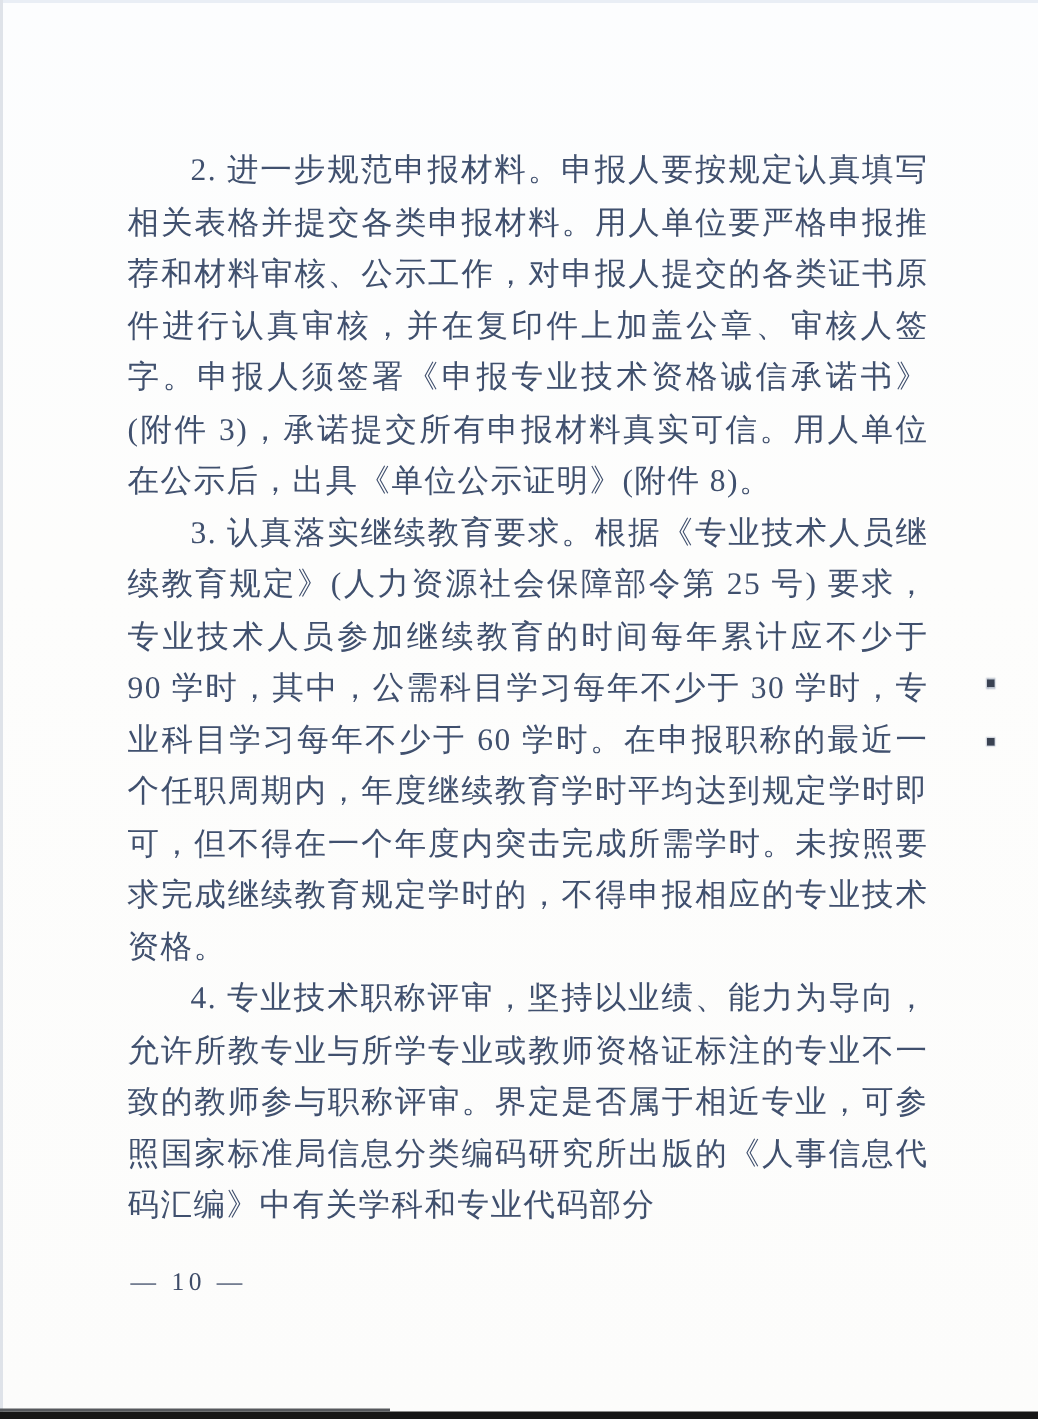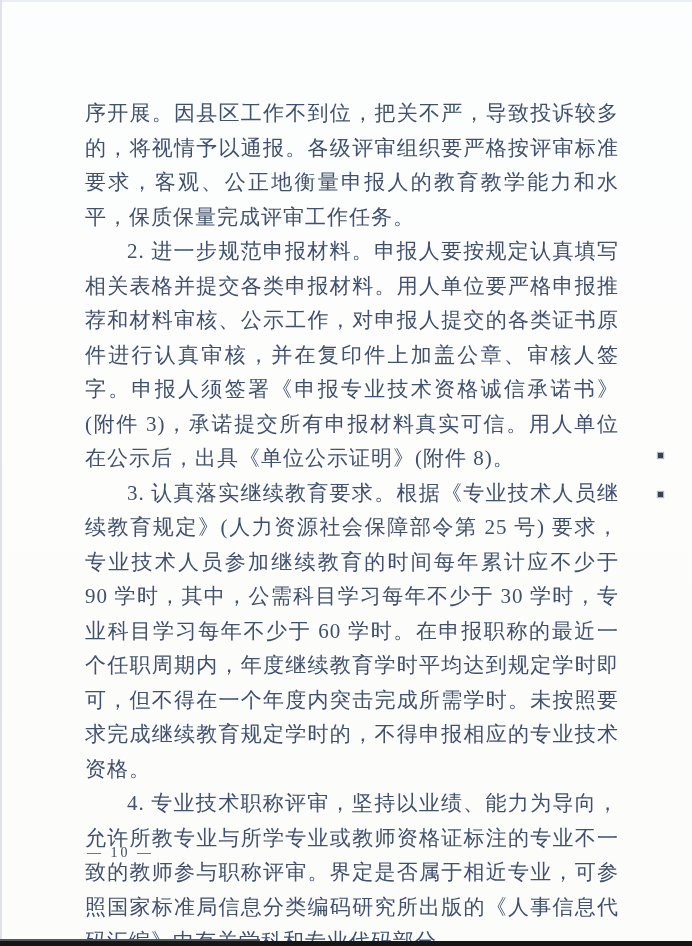--- a/index.html
+++ b/index.html
@@ -53,21 +53,21 @@
     padding: 0;
   }
   .content p.indent {
     text-indent: 2em;
   }
   
   .footer {
     position: absolute;
     left: 87px;
     top: 845px;
-    font-size: 14px;
+    font-size: 17px;
     letter-spacing: 3px;
     color: #3e4c68;
   }
   
   .speck {
     position: absolute;
     width: 5px; height: 5px;
     background: #3a4252;
     box-shadow: 0 0 1px 1px #aeb6c4;
   }
@@ -76,21 +76,20 @@
 </style>
 </head>
 <body>
 
 <div class="page">
 
   <div class="edge-top"></div>
   <div class="edge-left"></div>
 
   <div class="content">
-    <p class="para">序开展。因县区工作不到位，把关不严，导致投诉较多的，将视情予以通报。各级评审组织要严格按评审标准要求，客观、公正地衡量申报人的教育教学能力和水平，保质保量完成评审工作任务。</p>
     <p class="para indent">2. 进一步规范申报材料。申报人要按规定认真填写相关表格并提交各类申报材料。用人单位要严格申报推荐和材料审核、公示工作，对申报人提交的各类证书原件进行认真审核，并在复印件上加盖公章、审核人签字。申报人须签署《申报专业技术资格诚信承诺书》(附件 3)，承诺提交所有申报材料真实可信。用人单位在公示后，出具《单位公示证明》(附件 8)。</p>
     <p class="para indent">3. 认真落实继续教育要求。根据《专业技术人员继续教育规定》(人力资源社会保障部令第 25 号) 要求，专业技术人员参加继续教育的时间每年累计应不少于 90 学时，其中，公需科目学习每年不少于 30 学时，专业科目学习每年不少于 60 学时。在申报职称的最近一个任职周期内，年度继续教育学时平均达到规定学时即可，但不得在一个年度内突击完成所需学时。未按照要求完成继续教育规定学时的，不得申报相应的专业技术资格。</p>
     <p class="para indent">4. 专业技术职称评审，坚持以业绩、能力为导向，允许所教专业与所学专业或教师资格证标注的专业不一致的教师参与职称评审。界定是否属于相近专业，可参照国家标准局信息分类编码研究所出版的《人事信息代码汇编》中有关学科和专业代码部分</p>
   </div>
 
   <div class="footer">— 10 —</div>
 
   <div class="speck s1"></div>
   <div class="speck s2"></div>
 

